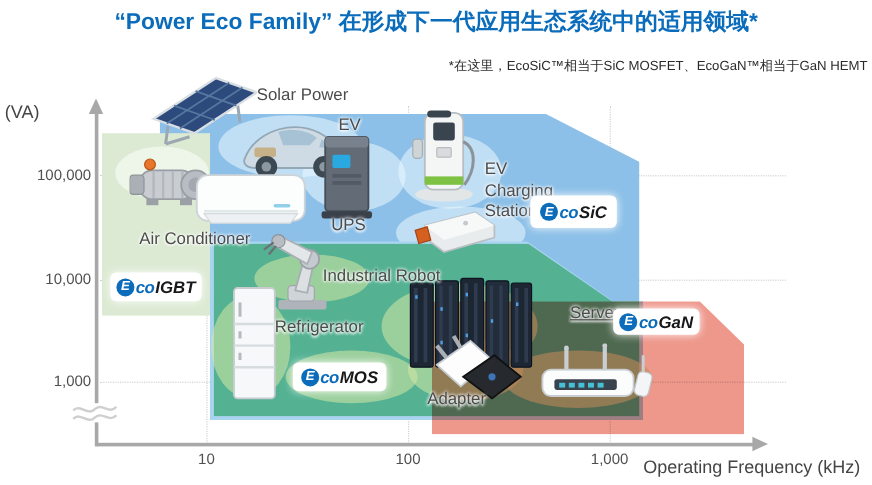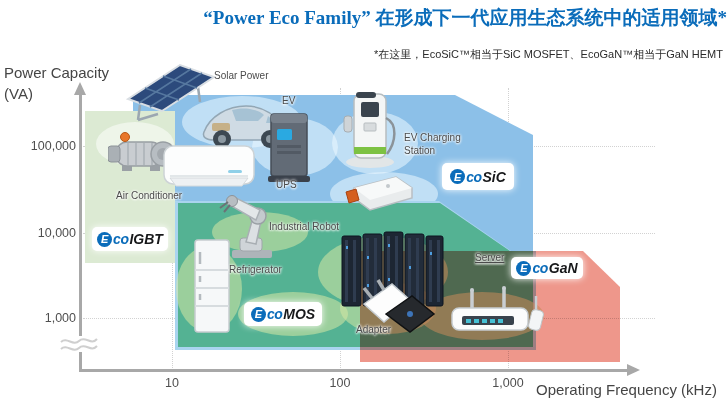--- a/index.html
+++ b/index.html
@@ -1,21 +1,21 @@
 <!DOCTYPE html>
 <html><head>
 <meta charset="utf-8">
 <style>
   html,body{margin:0;padding:0;background:#fff;}
   #stage{position:relative;width:727px;height:404px;background:#fff;overflow:hidden;
          font-family:"Liberation Sans","DejaVu Sans",sans-serif;}
   .abs{position:absolute;}
 
   
-  #title{left:0;top:5px;width:727px;text-align:right;font-size:19px;font-weight:bold;color:#0a6cba;font-family:Liberation Serif, serif;}
+  #title{left:0;top:5px;width:727px;text-align:center;font-size:19px;font-weight:bold;color:#0a6cba;}
   #subtitle{right:4px;top:47px;font-size:11px;color:#2b2b2b;}
 
   
   .gh{height:0;border-top:1px dotted #d2d2d2;left:83px;width:572px;}
   .gv{width:0;border-left:1px dotted #d2d2d2;top:88px;height:282px;}
   #gh1{top:146px}#gh2{top:233px}#gh3{top:318px}
   #gv1{left:172px}#gv2{left:340px}#gv3{left:508px}
 
   
   #region-ecosic{left:133px;top:95px;width:400px;height:156px;background:#8cc0e8;
@@ -49,21 +49,21 @@
   .ytick{right:651px;font-size:12.5px;color:#4f4f4f;text-align:right;}
   #yt1{top:139px}#yt2{top:226px}#yt3{top:311px}
   .xtick{top:376px;width:44px;text-align:center;font-size:12.5px;color:#4f4f4f;}
   #xt1{left:150px}#xt2{left:318px}#xt3{left:486px}
   .axlabel{font-size:15px;color:#454545;}
   #ylabel1{left:4px;top:64px;}
   #ylabel2{left:4px;top:85px;}
   #xlabel{left:536px;top:381px;text-align:center;}
 
   
-  .lbl{font-size:10px;color:#4b4b4b;line-height:1.25;
+  .lbl{font-size:14px;color:#4b4b4b;line-height:1.25;
        text-shadow:0 0 3px #fff,0 0 3px #fff,0 1px 2px rgba(255,255,255,.85);}
   #lbl-solar{left:214px;top:70px;}
   #lbl-ev{left:282px;top:95px;}
   #lbl-ups{left:276px;top:179px;}
   #lbl-evcs{left:404px;top:132px;width:74px;}
   #lbl-comp{left:78px;top:113px;width:80px;text-align:center;}
   #lbl-ac{left:116px;top:190px;}
   #lbl-robot{left:269px;top:221px;}
   #lbl-obc{left:345px;top:211px;}
   #lbl-fridge{left:229px;top:264px;}
@@ -141,21 +141,20 @@
     <path d="M3,8 C9,2 15,13 21,7 C27,1 33,12 39,5" stroke="#cfcfcf" stroke-width="2" fill="none"></path>
     <path d="M3,15 C9,9 15,20 21,14 C27,8 33,19 39,12" stroke="#cfcfcf" stroke-width="2" fill="none"></path>
   </svg>
 
   <div class="abs ytick" id="yt1">100,000</div>
   <div class="abs ytick" id="yt2">10,000</div>
   <div class="abs ytick" id="yt3">1,000</div>
   <div class="abs xtick" id="xt1">10</div>
   <div class="abs xtick" id="xt2">100</div>
   <div class="abs xtick" id="xt3">1,000</div>
-  <div class="abs axlabel" id="ylabel1">Power Capacity</div>
   <div class="abs axlabel" id="ylabel2">(VA)</div>
   <div class="abs axlabel" id="xlabel">Operating Frequency (kHz)</div>
 
   <svg class="abs" id="ic-solar" width="98" height="66" viewBox="0 0 98 66">
     <path d="M18,48 L16,63 M76,30 L78,45 M16,63 L36,57" stroke="#9ba7b1" stroke-width="2.5" fill="none"></path>
     <polygon points="6,42 58,8 92,20 40,54" fill="#2c4a7c" stroke="#d9dee3" stroke-width="2"></polygon>
     <path d="M23,31 L57,43 M41,19 L75,31 M17,46 L69,12 M28,50 L80,16" stroke="#55779f" stroke-width="1.5"></path>
   </svg>
 
   <svg class="abs" id="ic-car" width="98" height="62" viewBox="0 0 98 62">

